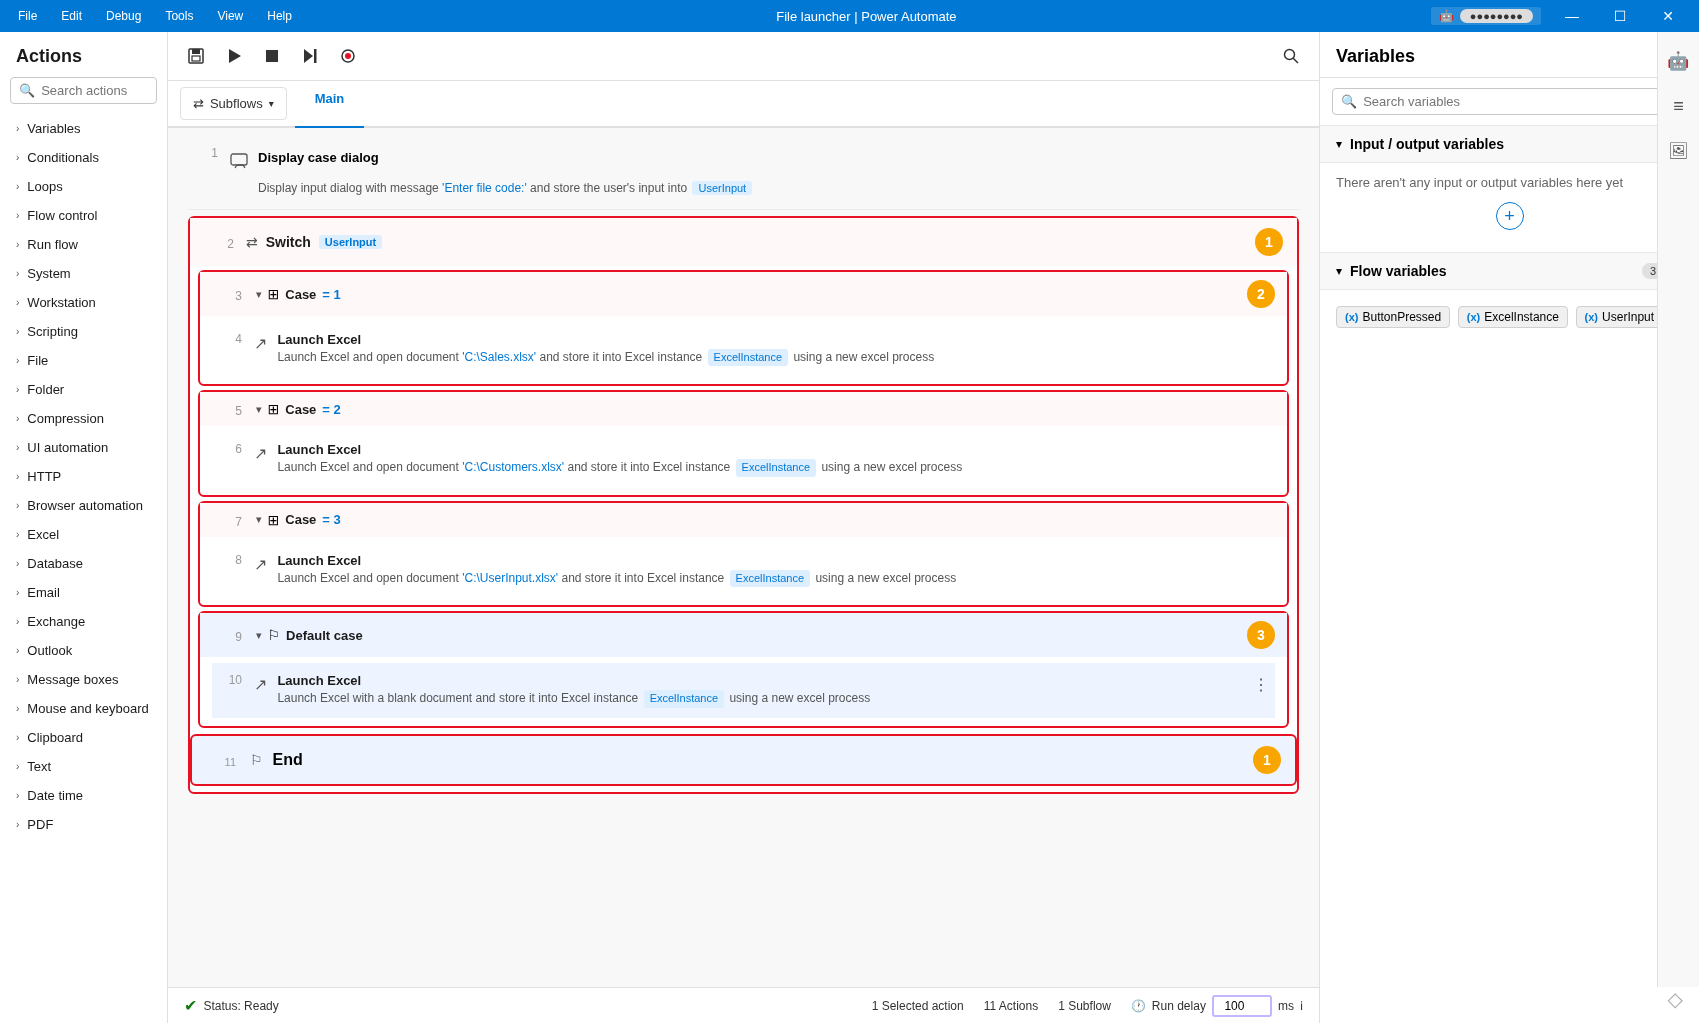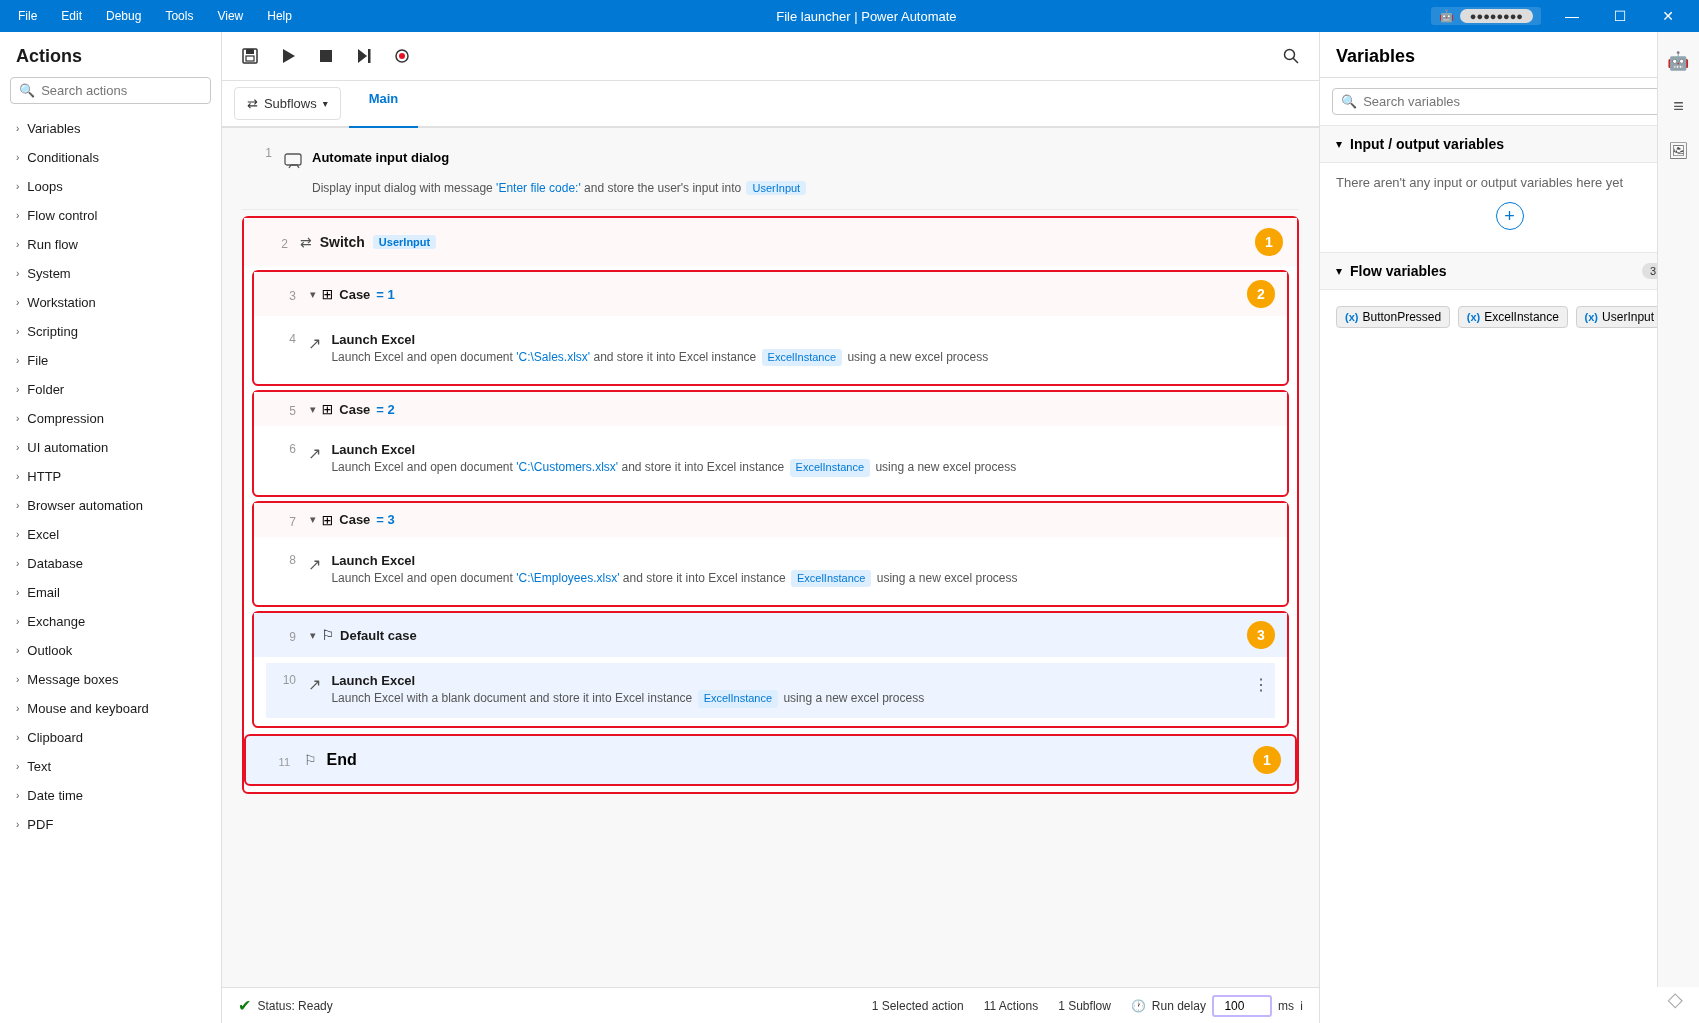--- a/index.html
+++ b/index.html
@@ -20,21 +20,21 @@
     .title-bar-title { flex: 1; text-align: center; font-size: 13px; }
     .title-bar-controls { display: flex; gap: 2px; margin-left: auto; }
     .title-bar-btn { width: 46px; height: 32px; display: flex; align-items: center; justify-content: center; cursor: pointer; font-size: 14px; }
     .title-bar-user { display: flex; align-items: center; margin-right: 8px; background: rgba(255,255,255,0.15); padding: 2px 8px; border-radius: 3px; font-size: 12px; }
 
     
     .app-body { display: flex; height: calc(1023px - 32px); }
 
     
     .sidebar-actions {
-      width: 222px;
+      width: 168px;
       background: white;
       border-right: 1px solid #e0e0e0;
       display: flex;
       flex-direction: column;
       flex-shrink: 0;
     }
     .sidebar-title { font-size: 18px; font-weight: 600; padding: 14px 16px 10px; color: #1a1a1a; }
     .search-box {
       margin: 0 10px 10px;
       display: flex;
@@ -452,21 +452,21 @@
           <div class="row-num">1</div>
           <div class="row-content">
             <div class="display-block">
               <div class="display-icon">
                 <svg width="18" height="18" viewBox="0 0 18 18">
                     <rect x="1" y="2" width="16" height="11" rx="2" stroke="#555" stroke-width="1.3" fill="none"></rect>
                     <path d="M5 16 L7 13 L13 13 L15 16" stroke="#555" stroke-width="1.3" fill="none"></path>
                   </svg>
               </div>
               <div>
-                <div class="display-title">Automate input dialog</div>
+                <div class="display-title">Display case dialog</div>
                 <div class="display-desc">
                   Display input dialog with message <span class="action-link">'Enter file code:'</span> and store the user's input into <span class="action-tag">UserInput</span>
                 </div>
               </div>
             </div>
           </div>
         </div>
 
         <div class="switch-block">
 
@@ -543,21 +543,21 @@
             </div>
             <div class="case-body">
               <div class="flow-row" style="border-bottom:none;">
                 <div class="row-num">8</div>
                 <div class="row-content">
                   <div class="action-block">
                     <div class="action-icon">↗</div>
                     <div>
                       <div class="action-title">Launch Excel</div>
                       <div class="action-desc">
-                        Launch Excel and open document <span class="action-link">'C:\Employees.xlsx'</span> and store it into Excel instance
+                        Launch Excel and open document <span class="action-link">'C:\UserInput.xlsx'</span> and store it into Excel instance
                         <span class="action-tag">ExcelInstance</span> using a new excel process
                       </div>
                     </div>
                   </div>
                 </div>
               </div>
             </div>
           </div>
 
           <div class="case-block">

